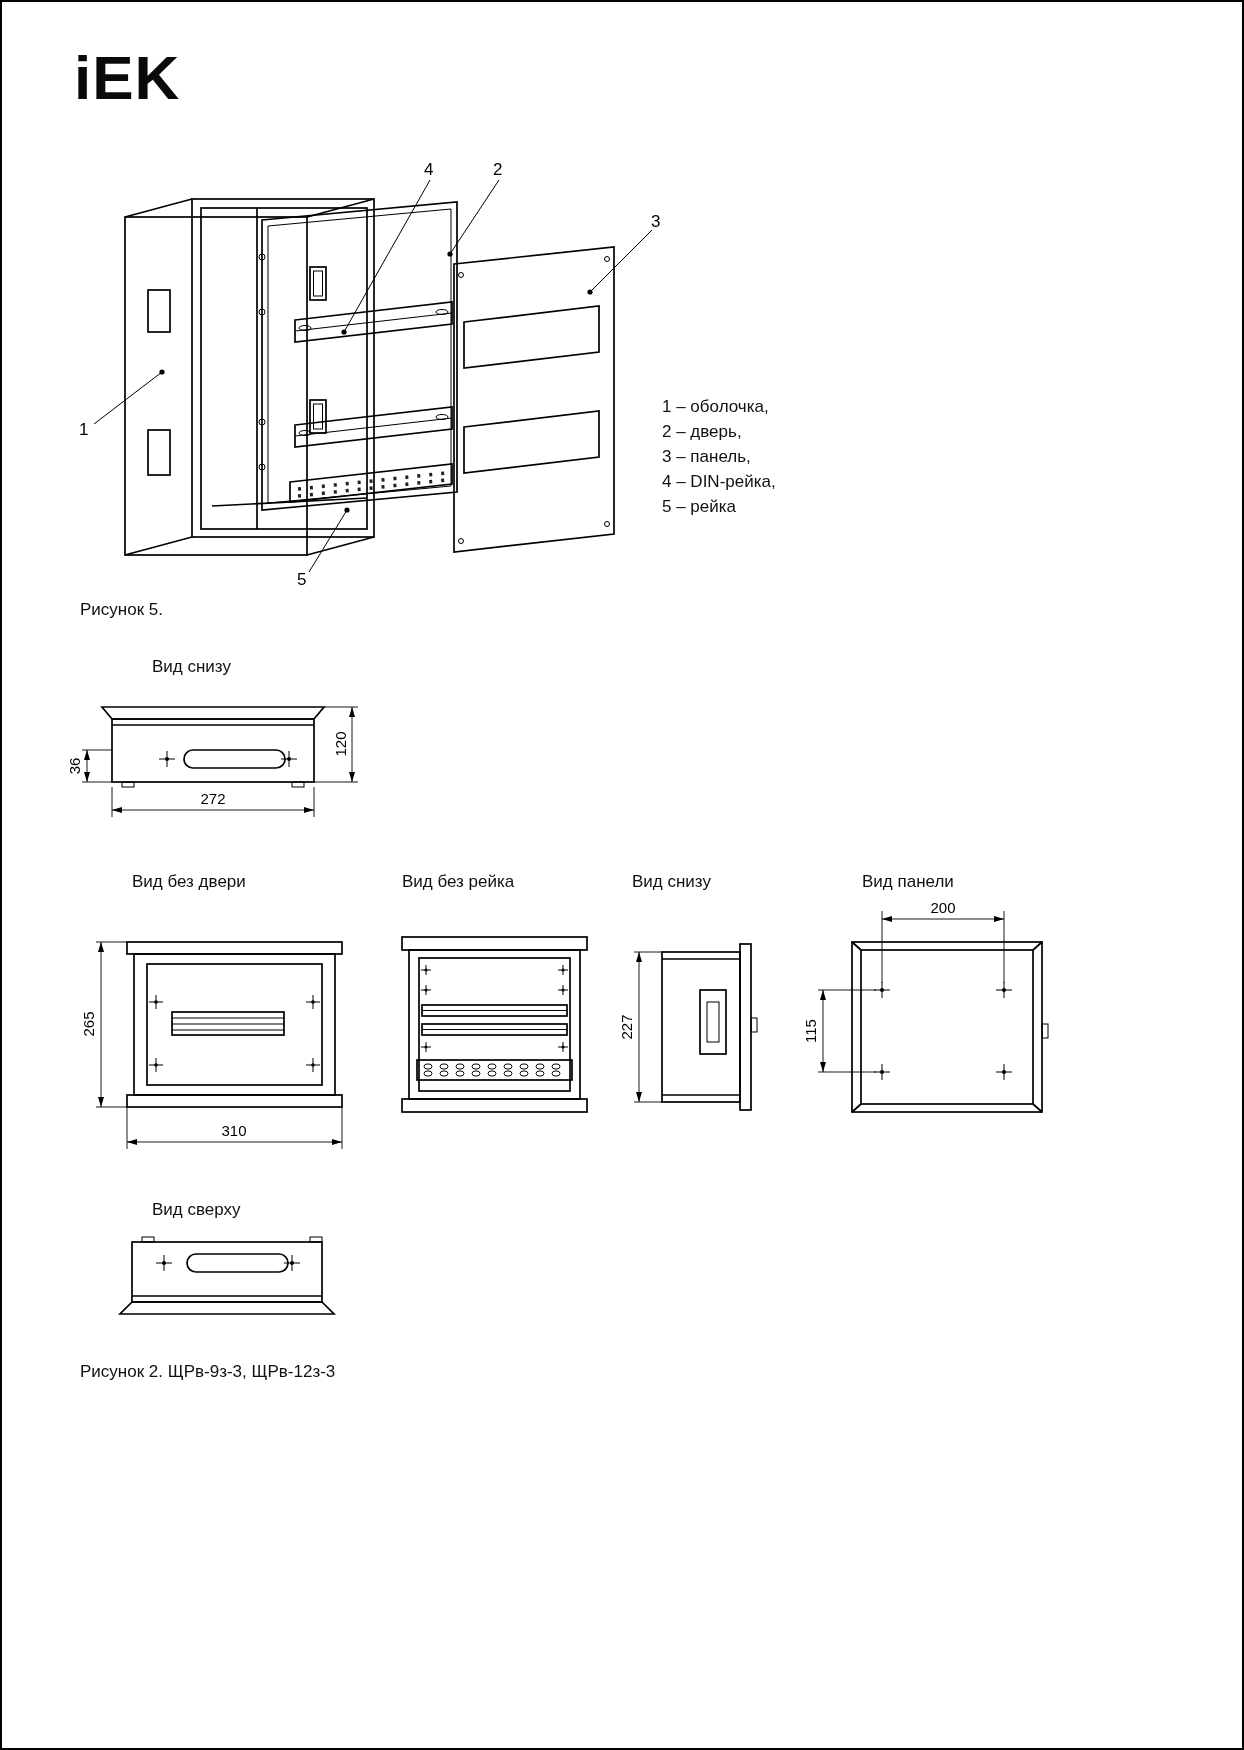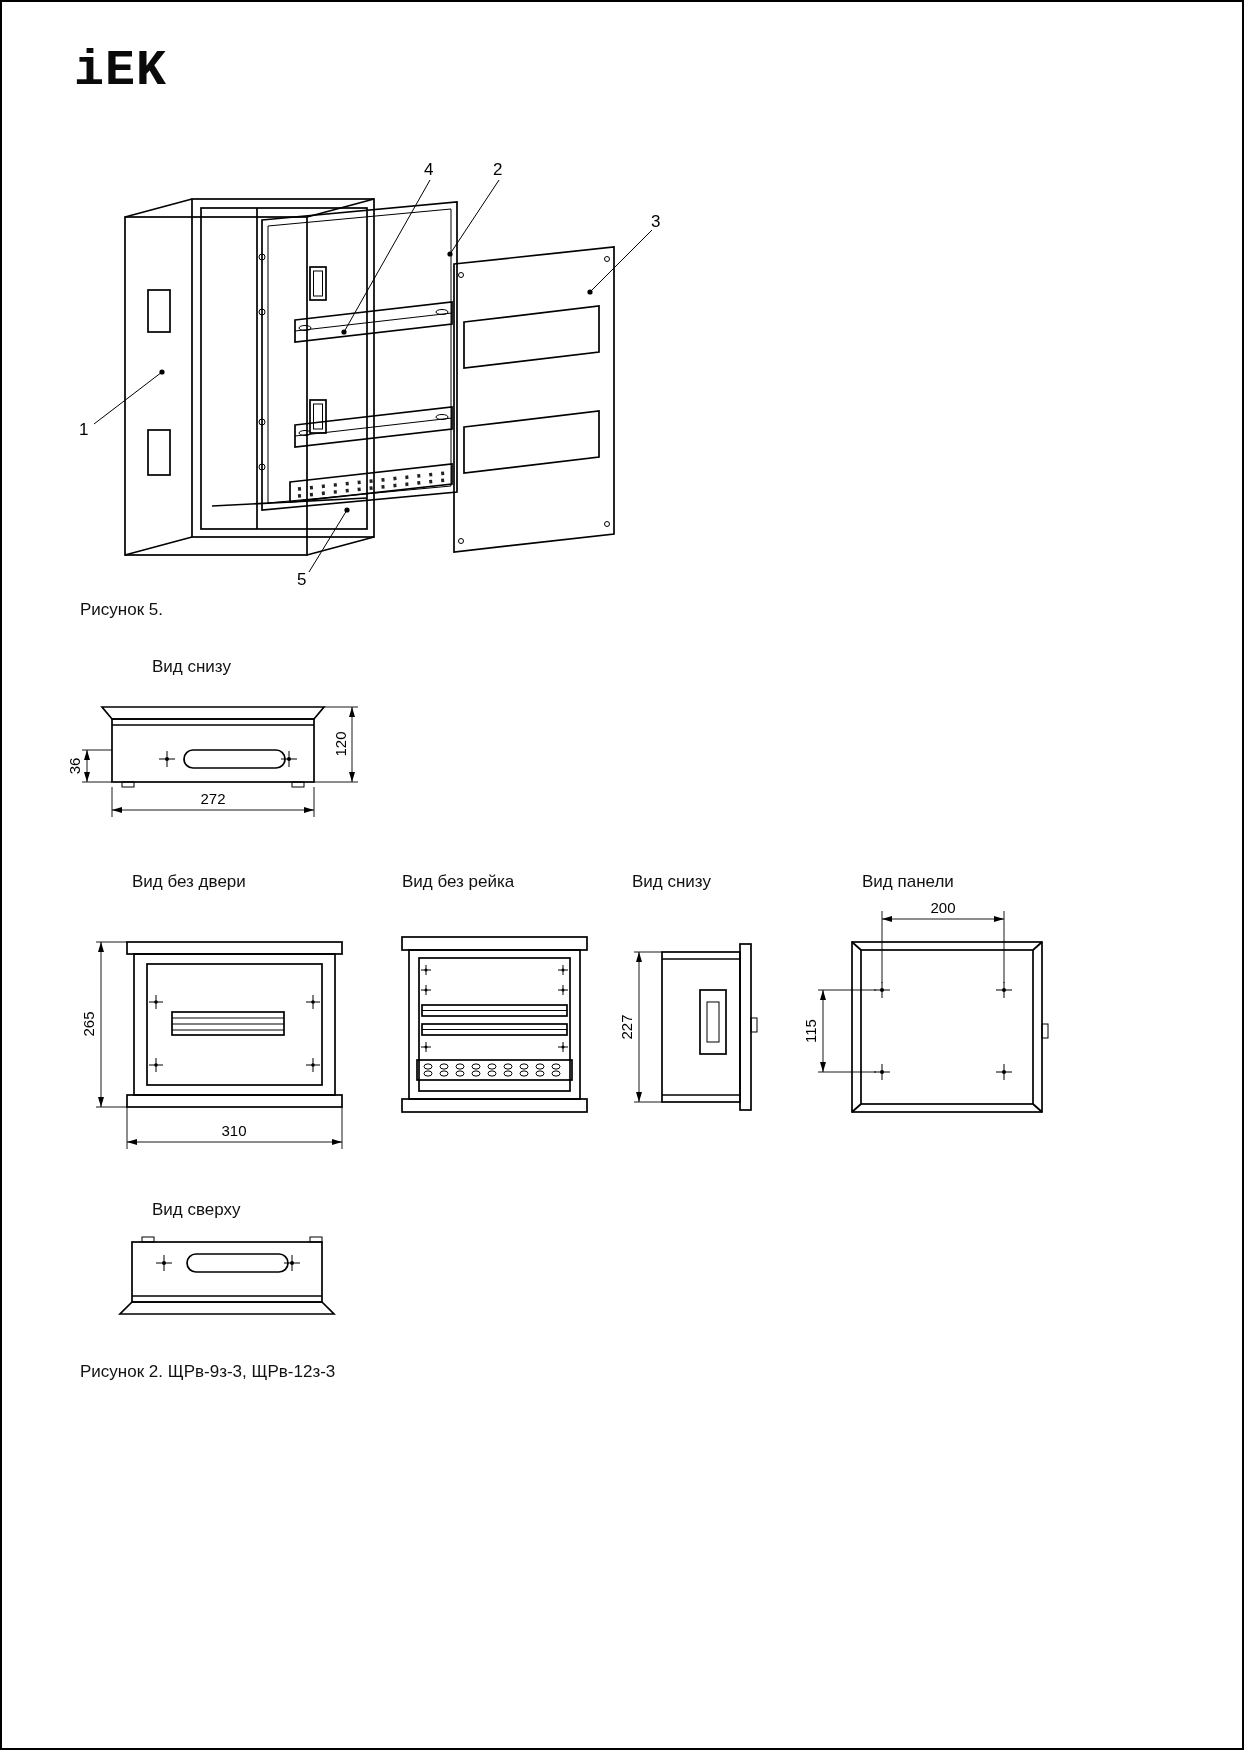--- a/index.html
+++ b/index.html
@@ -3,22 +3,22 @@
 <meta charset="utf-8">
 <style>
   * { margin:0; padding:0; box-sizing:border-box; }
   html,body { background:#fff; }
   .page {
     position:relative; width:1244px; height:1750px; background:#fff;
     border:2px solid #000; font-family:"Liberation Sans",sans-serif; color:#000;
     overflow:hidden;
   }
   .logo {
-    position:absolute; left:72px; top:40px; font-size:50px; font-weight:800;
-    letter-spacing:1px; color:#0a0a0a; font-family:Liberation Mono, monospace;
+    position:absolute; left:72px; top:40px; font-size:62px; font-weight:800;
+    letter-spacing:1px; color:#0a0a0a; font-family:Liberation Sans, sans-serif;
   }
   .caption { position:absolute; font-size:17px; color:#111; }
   .view-title { position:absolute; font-size:17px; text-align:left; color:#111; }
   .legend { position:absolute; left:660px; top:392px; font-size:17px; line-height:25px; color:#111; }
   svg { position:absolute; overflow:visible; }
   svg text { font-family:"Liberation Sans",sans-serif; font-size:15px; fill:#000; stroke:none; }
   svg text.callout { font-size:17px; }
   .ol { fill:none; stroke:#000; stroke-width:1.7; stroke-linejoin:miter; }
   .th { fill:none; stroke:#000; stroke-width:1; }
   .dm { fill:none; stroke:#000; stroke-width:0.9; }
@@ -112,20 +112,27 @@
         <circle class="dot" cx="285" cy="368" r="2.6"></circle>
     </g>
 
     <text class="callout" x="17" y="293">1</text>
     <text class="callout" x="431" y="33">2</text>
     <text class="callout" x="589" y="85">3</text>
     <text class="callout" x="362" y="33">4</text>
     <text class="callout" x="235" y="443">5</text>
   </svg>
 
+  <div class="legend">
+    <div>1 – оболочка,</div>
+    <div>2 – дверь,</div>
+    <div>3 – панель,</div>
+    <div>4 – DIN-рейка,</div>
+    <div>5 – рейка</div>
+  </div>
 
   <div class="caption" style="left:78px;top:598px">Рисунок 5.</div>
 
   <div class="view-title" style="left:150px;top:655px;width:180px">Вид снизу</div>
   <svg style="left:60px;top:690px" width="330" height="135" viewBox="0 0 330 135">
     <defs>
       <marker id="ab" markerWidth="10" markerHeight="8" refX="10" refY="4" orient="auto-start-reverse" markerUnits="userSpaceOnUse">
         <path d="M10 4 L0 1 L0 7 Z"></path>
       </marker>
     </defs>

